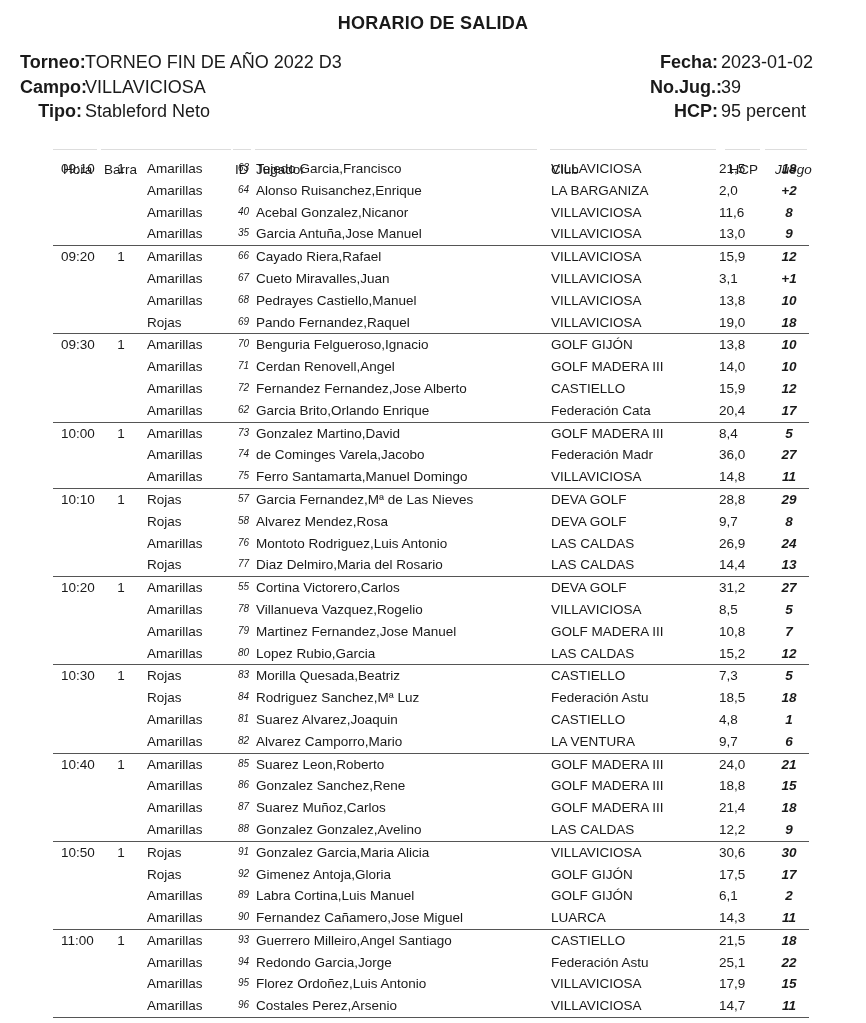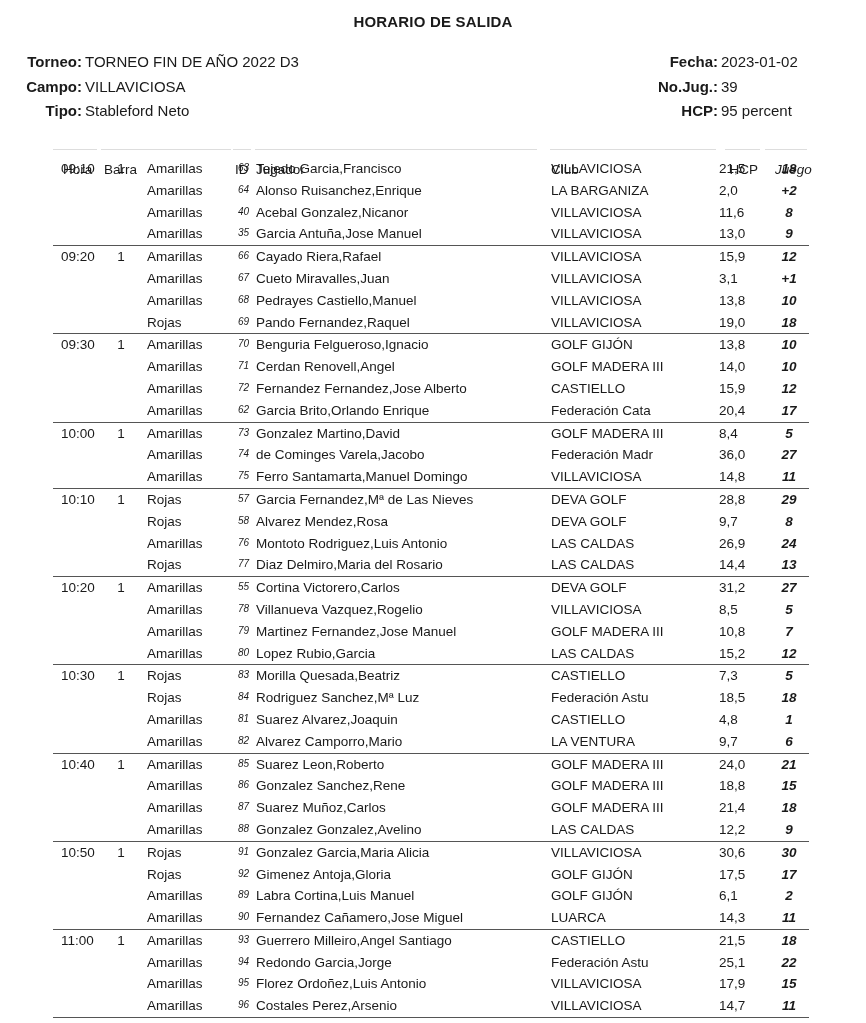--- a/index.html
+++ b/index.html
@@ -2,23 +2,23 @@
 <html><head>
 <meta charset="utf-8">
 <style>
   html, body { margin: 0; padding: 0; background: #ffffff; }
   body {
     width: 866px; height: 1023px; position: relative; overflow: hidden;
     font-family: "Liberation Sans", sans-serif; color: #1a1a1a;
   }
   .title {
     position: absolute; left: 0; width: 866px; top: 13px;
-    text-align: center; font-weight: bold; font-size: 15px; letter-spacing: 0.2px;
+    text-align: center; font-weight: bold; font-size: 18px; letter-spacing: 0.2px;
   }
-  .meta { position: absolute; font-size: 15px; line-height: 24.5px; }
+  .meta { position: absolute; font-size: 18px; line-height: 24.5px; }
   .meta .row { display: flex; white-space: nowrap; }
   .meta .lbl { font-weight: bold; text-align: right; margin-right: 3px; }
   .meta-left { left: 20px; top: 50px; }
   .meta-left .lbl { width: 62px; }
   .meta-right { left: 650px; top: 50px; }
   .meta-right .lbl { width: 68px; }
 
   .table { position: absolute; left: 53px; top: 130px; width: 756px; font-size: 13.5px; }
   .hdr { position: relative; height: 20px; }
   .hdr span { position: absolute; top: 3px; white-space: nowrap; margin-top: 29px; }

